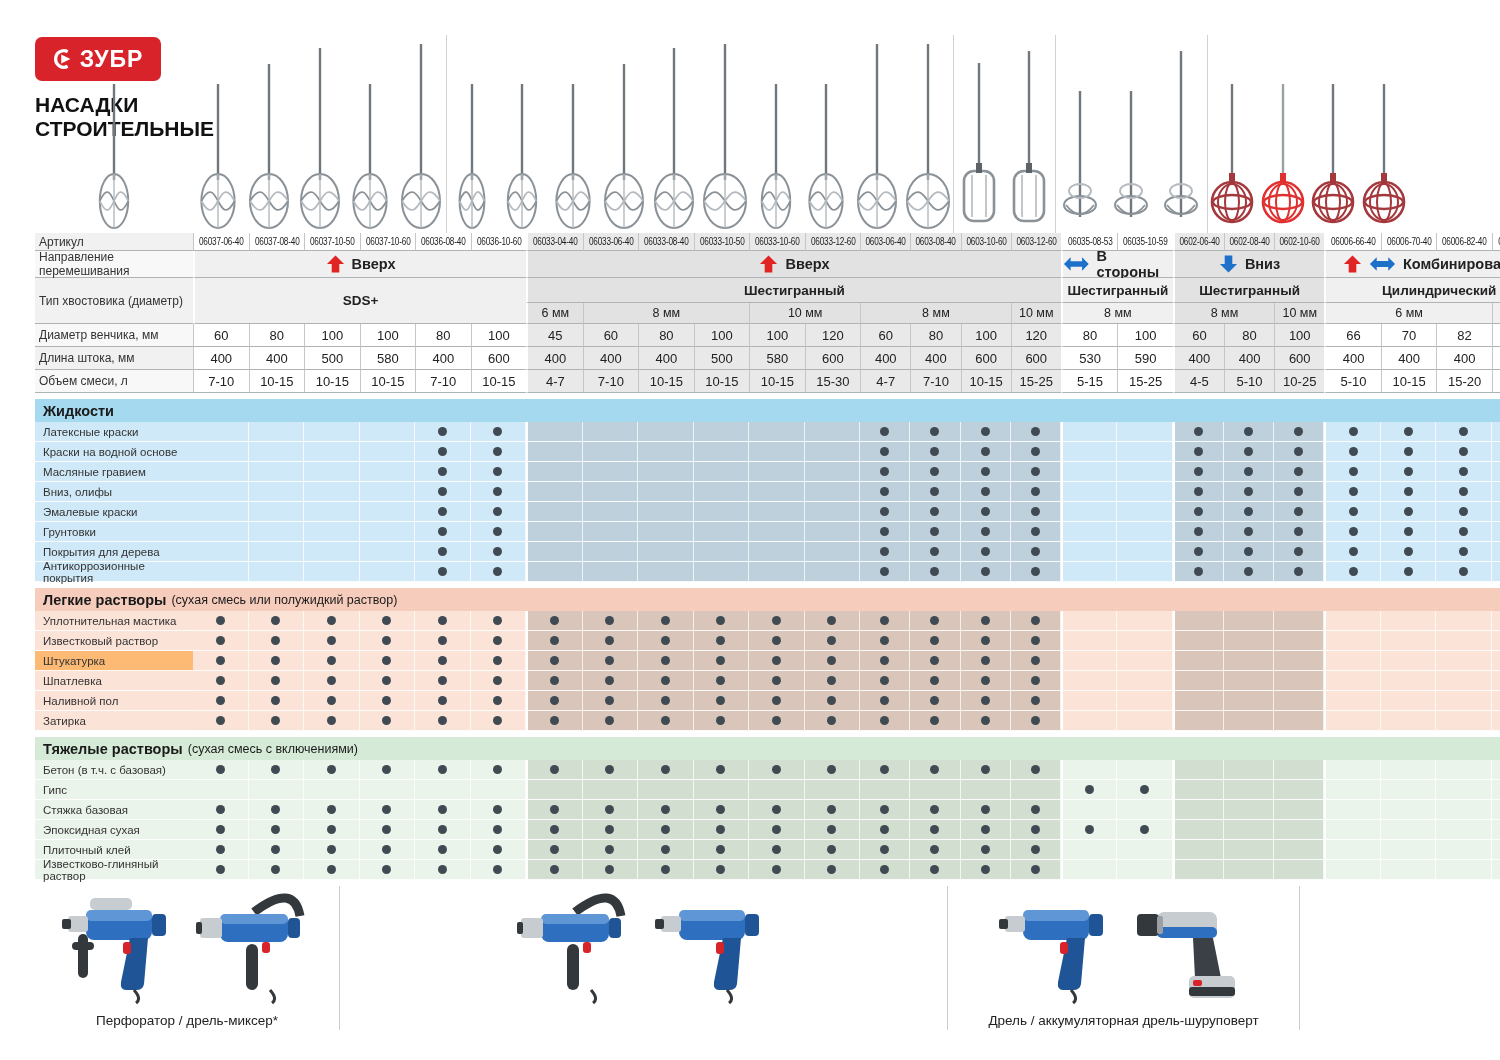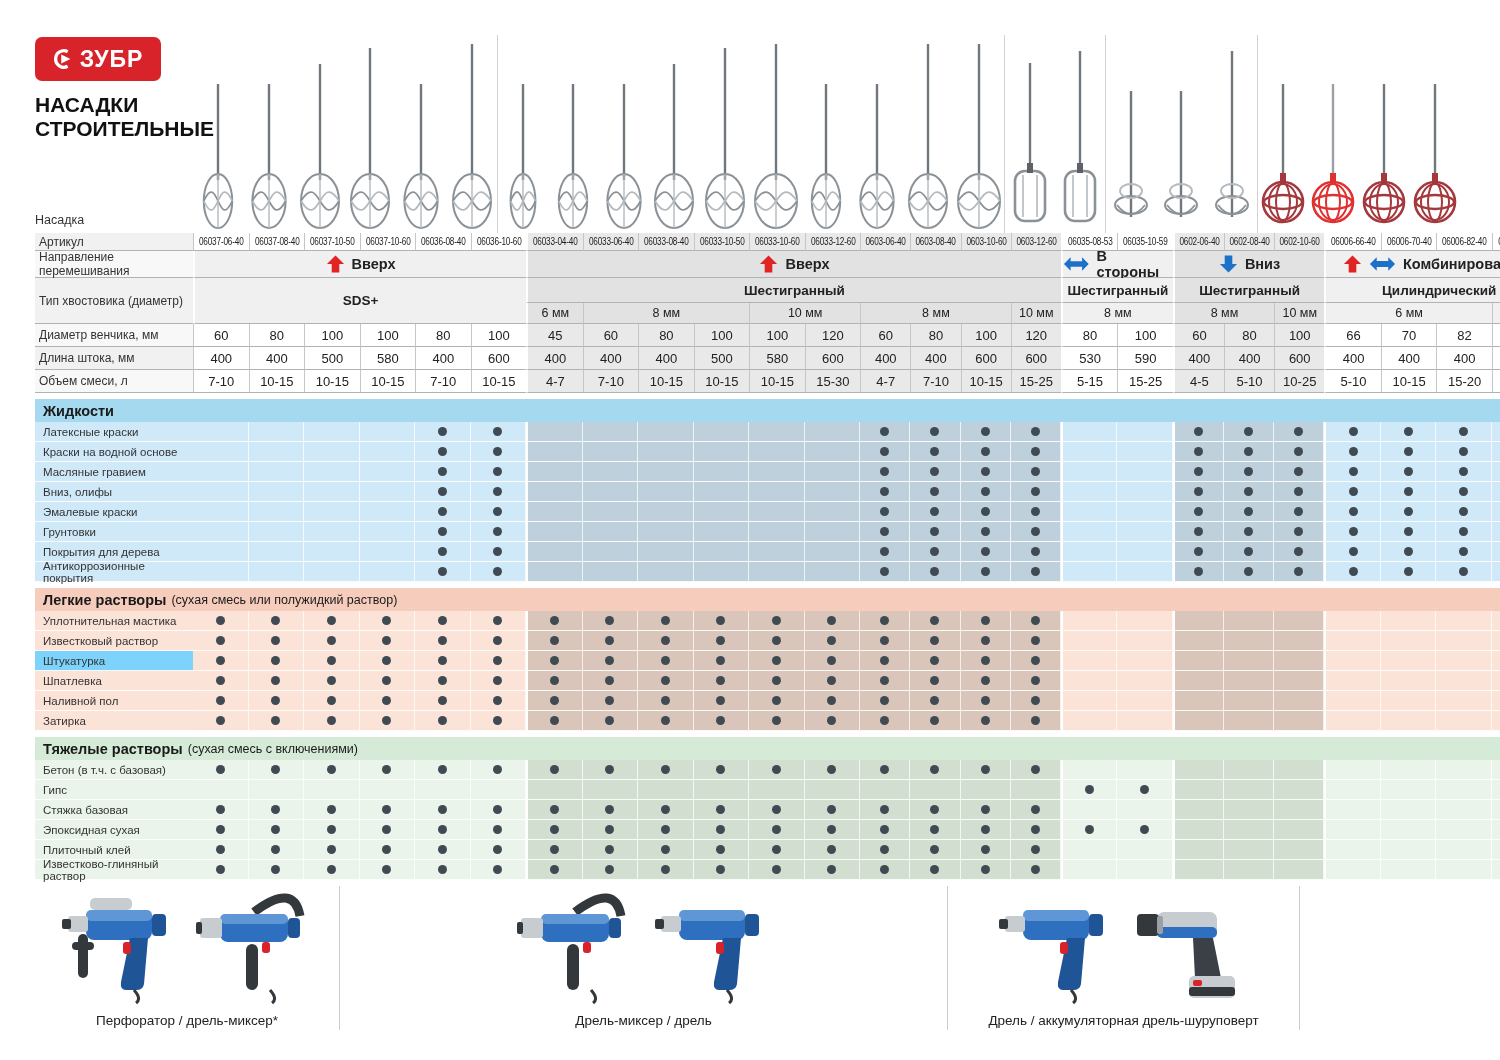--- a/index.html
+++ b/index.html
@@ -64,21 +64,20 @@
       </svg>
       <span class="lt">ЗУБР</span>
     </div>
     <div id="title">
       <div>НАСАДКИ</div>
       <div>СТРОИТЕЛЬНЫЕ</div>
     </div>
   </div>
 
   <div id="strip">
-    <div id="nozzle-label">Насадка</div>
   <div class="strip-cell">
         <svg width="46" height="196" viewBox="0 0 46 196">
           <line x1="23" y1="47" x2="23" y2="143" stroke="#70777d" stroke-width="2.4"></line>
           <ellipse cx="23" cy="164" rx="14.2" ry="27" stroke="#8a9197" stroke-width="2" fill="none"></ellipse>
           <path d="M8.8 164 C 23 132.95, 23 195.05, 37.2 164" stroke="#8a9197" stroke-width="1.8" fill="none"></path>
           <path d="M8.8 164 C 23 195.05, 23 132.95, 37.2 164" stroke="#b3b9be" stroke-width="1.8" fill="none"></path>
           <line x1="23" y1="137" x2="23" y2="191" stroke="#b3b9be" stroke-width="1.4"></line>
         </svg>
       </div>
       <div class="strip-cell">
@@ -1022,21 +1021,21 @@
       </div>
       <div class="s-cell gb" style="grid-column:18 / span 1;grid-row:21 / span 1;background:#fbe3d8;"></div>
       <div class="s-cell" style="grid-column:19 / span 1;grid-row:21 / span 1;background:#fbe3d8;"></div>
       <div class="s-cell gb" style="grid-column:20 / span 1;grid-row:21 / span 1;background:#d9c5ba;"></div>
       <div class="s-cell" style="grid-column:21 / span 1;grid-row:21 / span 1;background:#d9c5ba;"></div>
       <div class="s-cell" style="grid-column:22 / span 1;grid-row:21 / span 1;background:#d9c5ba;"></div>
       <div class="s-cell gb" style="grid-column:23 / span 1;grid-row:21 / span 1;background:#fbe3d8;"></div>
       <div class="s-cell" style="grid-column:24 / span 1;grid-row:21 / span 1;background:#fbe3d8;"></div>
       <div class="s-cell" style="grid-column:25 / span 1;grid-row:21 / span 1;background:#fbe3d8;"></div>
       <div class="s-cell" style="grid-column:26 / span 1;grid-row:21 / span 1;background:#fbe3d8;"></div>
-      <div class="s-label" style="grid-column:1 / span 1;grid-row:22 / span 1;background:#7dd3fc;">Штукатурка</div>
+      <div class="s-label" style="grid-column:1 / span 1;grid-row:22 / span 1;background:#fdba74;">Штукатурка</div>
       <div class="s-cell" style="grid-column:2 / span 1;grid-row:22 / span 1;background:#fbe3d8;">
         <span class="dot" style="background:#3f4a52;"></span>
       </div>
       <div class="s-cell" style="grid-column:3 / span 1;grid-row:22 / span 1;background:#fbe3d8;">
         <span class="dot" style="background:#3f4a52;"></span>
       </div>
       <div class="s-cell" style="grid-column:4 / span 1;grid-row:22 / span 1;background:#fbe3d8;">
         <span class="dot" style="background:#3f4a52;"></span>
       </div>
       <div class="s-cell" style="grid-column:5 / span 1;grid-row:22 / span 1;background:#fbe3d8;">
@@ -1634,21 +1633,20 @@
         <svg width="118" height="118" viewBox="0 0 118 118">
           <rect x="26" y="24" width="66" height="30" rx="8" fill="#2e6fc0"></rect>
           <rect x="26" y="24" width="66" height="11" rx="5" fill="#5f97d6"></rect>
           <rect x="92" y="28" width="14" height="22" rx="4" fill="#1f5496"></rect>
           <rect x="8" y="30" width="20" height="16" rx="3" fill="#c7ccd1"></rect>
           <rect x="2" y="33" width="9" height="10" rx="2" fill="#33383c"></rect>
           <path d="M70 52 L88 52 L84 98 Q83 104 76 104 L66 104 Q60 104 61 96 Z" fill="#1f5496"></path>
           <rect x="63" y="56" width="8" height="12" rx="3" fill="#d8232a"></rect>
           <path d="M74 104 q8 9 2 13" stroke="#33383c" stroke-width="3" fill="none"></path>
         </svg>
-        <div class="cap">Дрель-миксер / дрель</div>
       </div>
       <div class="bay sep" style="width: 353px;">
         <svg width="118" height="118" viewBox="0 0 118 118">
           <rect x="26" y="24" width="66" height="30" rx="8" fill="#2e6fc0"></rect>
           <rect x="26" y="24" width="66" height="11" rx="5" fill="#5f97d6"></rect>
           <rect x="92" y="28" width="14" height="22" rx="4" fill="#1f5496"></rect>
           <rect x="8" y="30" width="20" height="16" rx="3" fill="#c7ccd1"></rect>
           <rect x="2" y="33" width="9" height="10" rx="2" fill="#33383c"></rect>
           <path d="M70 52 L88 52 L84 98 Q83 104 76 104 L66 104 Q60 104 61 96 Z" fill="#1f5496"></path>
           <rect x="63" y="56" width="8" height="12" rx="3" fill="#d8232a"></rect>

